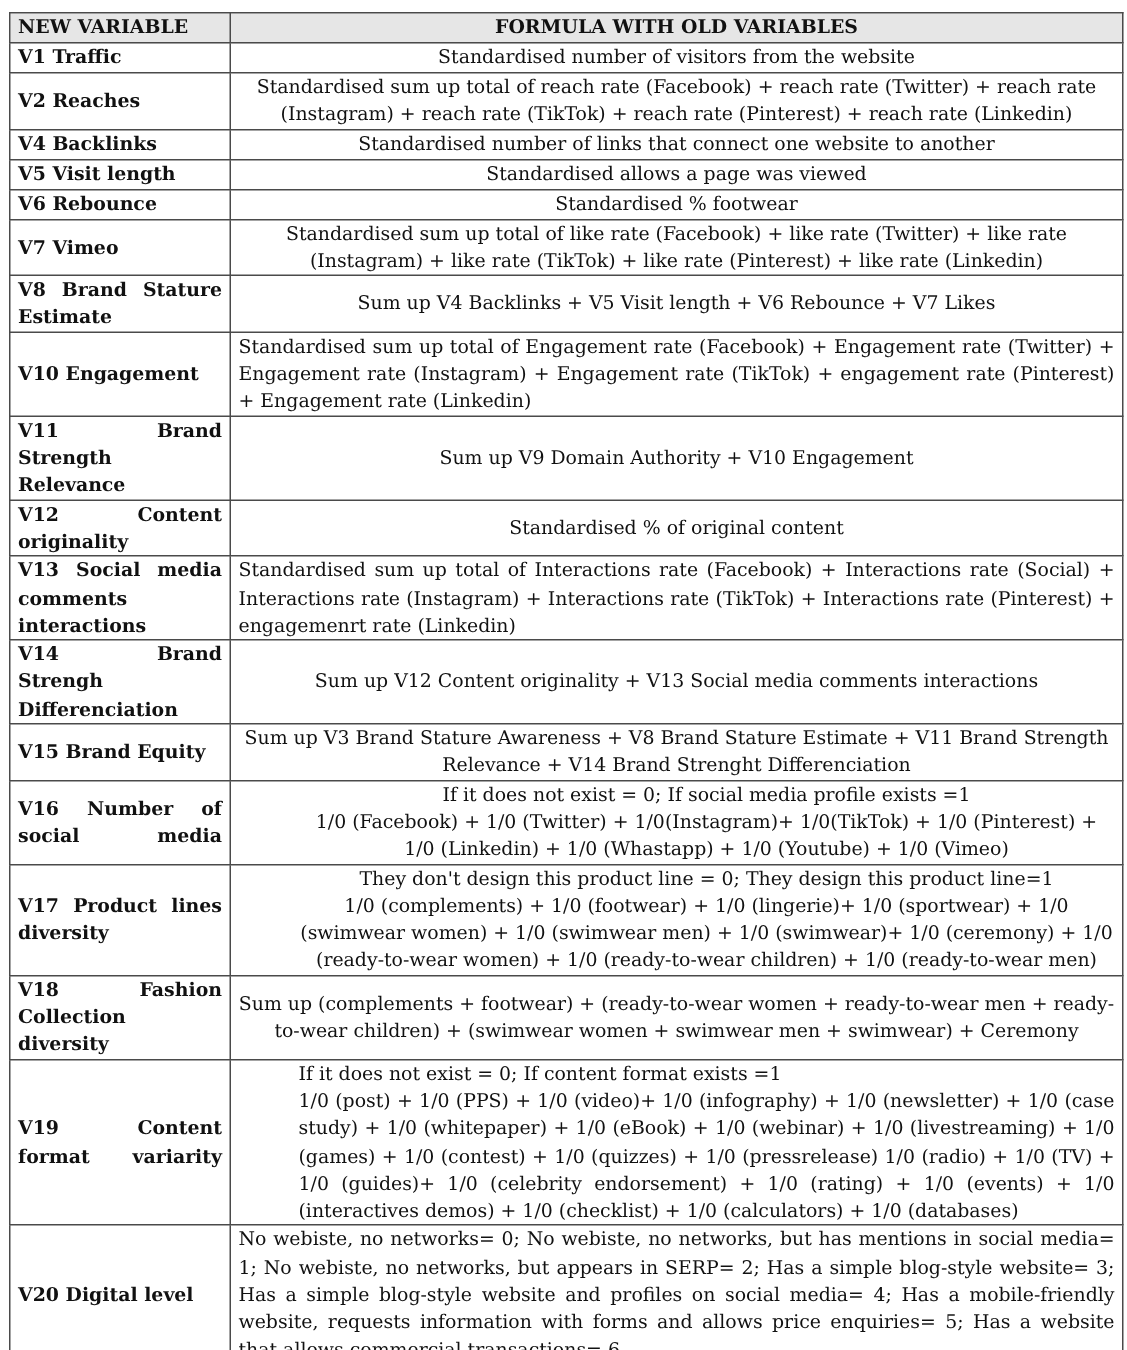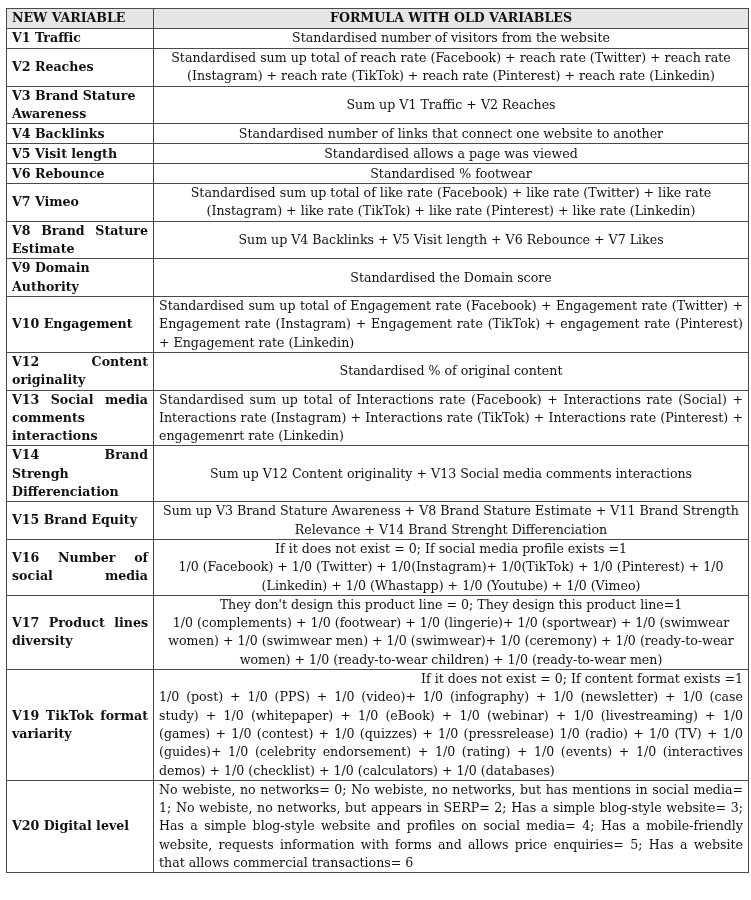--- a/index.html
+++ b/index.html
@@ -10,21 +10,21 @@
     col.c1 { width: 147px; }
     col.c2 { width: 595px; }
     td, th { border: 1px solid #4a4a4a; padding: 0 5px; vertical-align: middle; line-height: 18.3px; }
     th { background: #e6e6e6; font-weight: bold; height: 19px; }
     th.h1 { text-align: left; }
     th.h2 { text-align: center; }
     td.var { font-weight: bold; text-align: left; margin-left: 48px; }
     td.var.just { text-align: justify; text-align-last: justify; }
     td.f { text-align: center; }
     td.f.just { text-align: justify; }
-    .ln { display: block; }
+    .ln { display: block; margin-left: 40px; }
   </style>
 </head>
 <body>
 
 <div class="wrap">
 <table>
   <colgroup>
         <col class="c1">
         <col class="c2">
       </colgroup>
@@ -36,51 +36,47 @@
   </thead>
   <tbody>
     <tr style="height:20px">
       <td class="var">V1 Traffic</td>
       <td class="f">Standardised number of visitors from the website</td>
     </tr>
     <tr style="height:37px">
       <td class="var">V2 Reaches</td>
       <td class="f">Standardised sum up total of reach rate (Facebook) + reach rate (Twitter) + reach rate (Instagram) + reach rate (TikTok) + reach rate (Pinterest) + reach rate (Linkedin)</td>
     </tr>
-    <tr style="height:37px">
-      <td class="var">V3 Brand Stature Awareness</td>
-      <td class="f">Sum up V1 Traffic + V2 Reaches</td>
-    </tr>
     <tr style="height:20px">
       <td class="var">V4 Backlinks</td>
       <td class="f">Standardised number of links that connect one website to another</td>
     </tr>
     <tr style="height:20px">
       <td class="var">V5 Visit length</td>
       <td class="f">Standardised allows a page was viewed</td>
     </tr>
     <tr style="height:20px">
       <td class="var">V6 Rebounce</td>
       <td class="f">Standardised % footwear</td>
     </tr>
     <tr style="height:37px">
       <td class="var">V7 Vimeo</td>
       <td class="f">Standardised sum up total of like rate (Facebook) + like rate (Twitter) + like rate (Instagram) + like rate (TikTok) + like rate (Pinterest) + like rate (Linkedin)</td>
     </tr>
     <tr style="height:37px">
       <td class="var just">V8 Brand Stature Estimate</td>
       <td class="f">Sum up V4 Backlinks + V5 Visit length + V6 Rebounce + V7 Likes</td>
     </tr>
-    <tr style="height:37px">
-      <td class="var">V9 Domain Authority</td>
-      <td class="f">Standardised the Domain score</td>
-    </tr>
     <tr style="height:56px">
       <td class="var">V10 Engagement</td>
       <td class="f just">Standardised sum up total of Engagement rate (Facebook) + Engagement rate (Twitter) + Engagement rate (Instagram) + Engagement rate (TikTok) + engagement rate (Pinterest) + Engagement rate (Linkedin)</td>
+    </tr>
+    <tr style="height:37px">
+      <td class="var just">V11 Brand Strength Relevance</td>
+      <td class="f">Sum up V9 Domain Authority + V10 Engagement</td>
     </tr>
     <tr style="height:37px">
       <td class="var just">V12 Content originality</td>
       <td class="f">Standardised % of original content</td>
     </tr>
     <tr style="height:54px">
       <td class="var just">V13 Social media comments interactions</td>
       <td class="f just">Standardised sum up total of Interactions rate (Facebook) + Interactions rate (Social) + Interactions rate (Instagram) + Interactions rate (TikTok) + Interactions rate (Pinterest) + engagemenrt rate (Linkedin)</td>
     </tr>
     <tr style="height:37px">
@@ -98,24 +94,28 @@
         <span class="ln">1/0 (Facebook) + 1/0 (Twitter) + 1/0(Instagram)+ 1/0(TikTok) + 1/0 (Pinterest) + 1/0 (Linkedin) + 1/0 (Whastapp) + 1/0 (Youtube) + 1/0 (Vimeo)</span>
       </td>
     </tr>
     <tr style="height:74px">
       <td class="var just">V17 Product lines diversity</td>
       <td class="f">
         <span class="ln">They don't design this product line = 0; They design this product line=1</span>
         <span class="ln">1/0 (complements) + 1/0 (footwear) + 1/0 (lingerie)+ 1/0 (sportwear) + 1/0 (swimwear women) + 1/0 (swimwear men) + 1/0 (swimwear)+ 1/0 (ceremony) + 1/0 (ready-to-wear women) + 1/0 (ready-to-wear children) + 1/0 (ready-to-wear men)</span>
       </td>
     </tr>
+    <tr style="height:37px">
+      <td class="var just">V18 Fashion Collection diversity</td>
+      <td class="f">Sum up (complements + footwear) + (ready-to-wear women + ready-to-wear men + ready-to-wear children) + (swimwear women + swimwear men + swimwear) + Ceremony</td>
+    </tr>
     <tr style="height:92px">
-      <td class="var just">V19 TikTok format variarity</td>
+      <td class="var just">V19 Content format variarity</td>
       <td class="f just">
-        <span class="ln" style="text-align:right">If it does not exist = 0; If content format exists =1</span>
+        <span class="ln" style="text-align:left">If it does not exist = 0; If content format exists =1</span>
         <span class="ln">1/0 (post) + 1/0 (PPS) + 1/0 (video)+ 1/0 (infography) + 1/0 (newsletter) + 1/0 (case study) + 1/0 (whitepaper) + 1/0 (eBook) + 1/0 (webinar) + 1/0 (livestreaming) + 1/0 (games) + 1/0 (contest) + 1/0 (quizzes) + 1/0 (pressrelease) 1/0 (radio) + 1/0 (TV) + 1/0 (guides)+ 1/0 (celebrity endorsement) + 1/0 (rating) + 1/0 (events) + 1/0 (interactives demos) + 1/0 (checklist) + 1/0 (calculators) + 1/0 (databases)</span>
       </td>
     </tr>
     <tr style="height:92px">
       <td class="var">V20 Digital level</td>
       <td class="f just">No webiste, no networks= 0; No webiste, no networks, but has mentions in social media= 1; No webiste, no networks, but appears in SERP= 2; Has a simple blog-style website= 3; Has a simple blog-style website and profiles on social media= 4; Has a mobile-friendly website, requests information with forms and allows price enquiries= 5; Has a website that allows commercial transactions= 6</td>
     </tr>
   </tbody>
 </table>
 </div>

